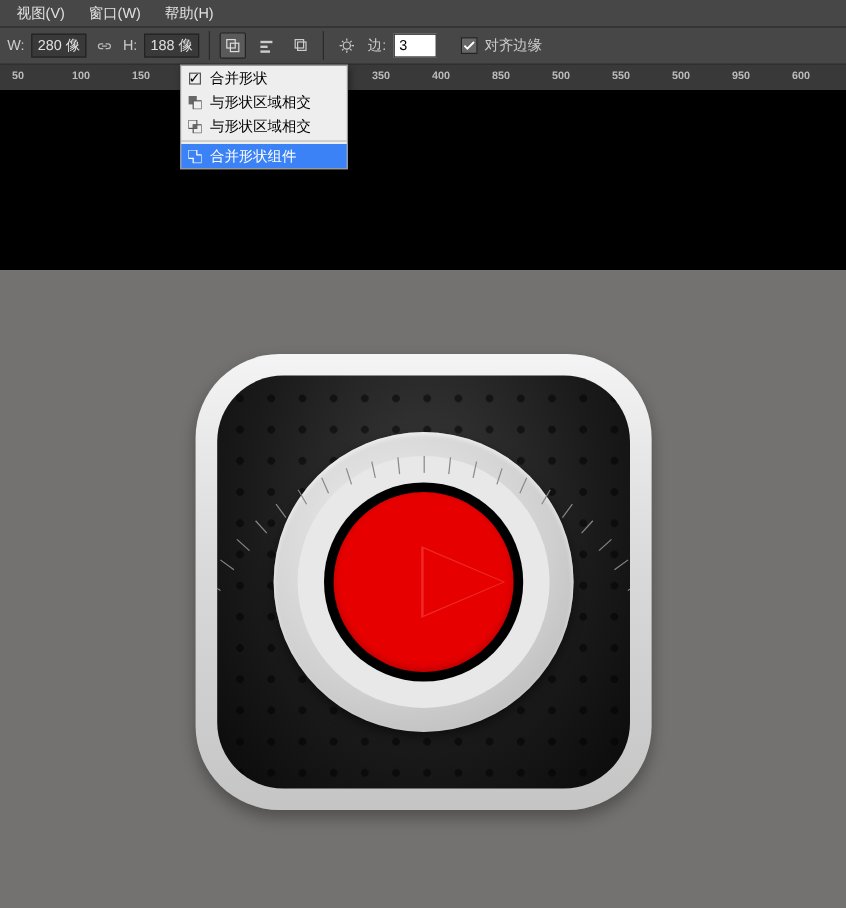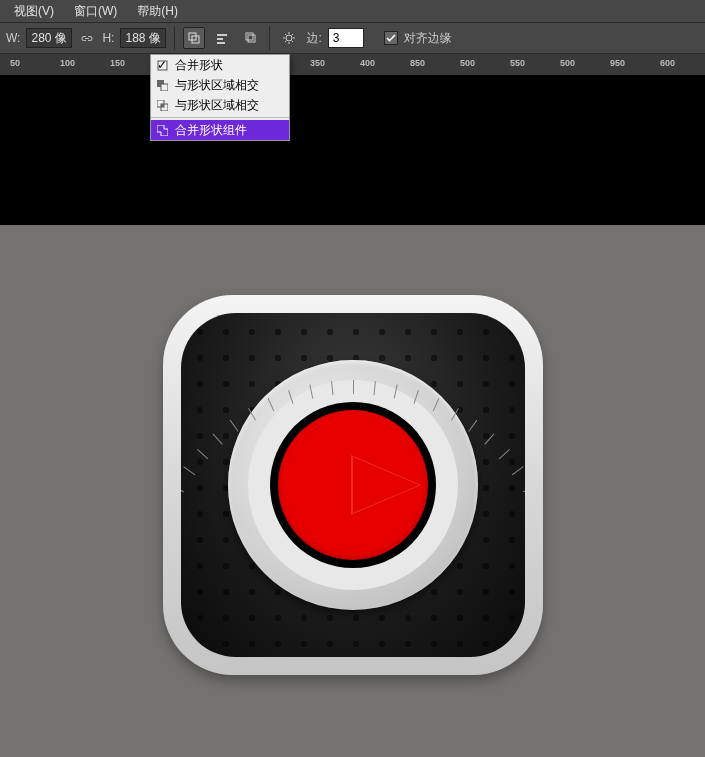--- a/index.html
+++ b/index.html
@@ -24,21 +24,21 @@
 
 .canvas-area { position: absolute; top: 75px; left: 0; right: 0; bottom: 0; background: #000; }
 .gray-bg { position: absolute; top: 150px; left: 0; right: 0; bottom: 0; background: #737270; }
 
 .dropdown { position: absolute; top: 54px; left: 150px; width: 140px; background: #eeeeee; border: 1px solid #999; box-shadow: 2px 3px 6px rgba(0,0,0,0.4); z-index: 100; font-size: 12px; color: #000; }
 .dropdown .item { height: 20px; display: flex; align-items: center; padding: 0 6px 0 22px; position: relative; }
 .dropdown .item .chkmark { position: absolute; left: 6px; }
 .dropdown .item .iconbox { width: 14px; height: 14px; margin-right: 6px; display: inline-flex; align-items: center; justify-content: center; }
 .dropdown .item.first { padding-left: 4px; }
 .dropdown .sepline { height: 1px; background: #bbb; margin: 2px 0; }
-.dropdown .item.selected { background: #6d28d9; color: #fff; }
+.dropdown .item.selected { background: #3b82f6; color: #fff; }
 
 .icon-container { position: absolute; top: 70px; left: 163px; width: 380px; height: 380px; }
 .icon-base { width: 380px; height: 380px; border-radius: 70px; background: linear-gradient(180deg, #f4f4f4 0%, #d8d8d8 50%, #c5c5c5 100%); box-shadow: 0 6px 12px rgba(0,0,0,0.3); position: relative; }
 .icon-inner { position: absolute; top: 18px; left: 18px; right: 18px; bottom: 18px; border-radius: 55px; background: radial-gradient(ellipse at 50% 30%, #3a3a3a 0%, #1a1a1a 60%, #0a0a0a 100%); overflow: hidden; }
 .dots { position: absolute; inset: 0; background-image: radial-gradient(circle, #000 3px, transparent 3.5px); background-size: 26px 26px; background-position: 6px 6px; opacity: 0.5; }
 
 .dial-outer { position: absolute; top: 50%; left: 50%; width: 250px; height: 250px; margin: -125px 0 0 -125px; border-radius: 50%; background: radial-gradient(circle at 40% 35%, #eee 0%, #cfcfcf 60%, #b0b0b0 100%); box-shadow: 0 4px 10px rgba(0,0,0,0.5), inset 0 2px 4px rgba(255,255,255,0.6); }
 .dial-ring { position: absolute; top: 50%; left: 50%; width: 210px; height: 210px; margin: -105px 0 0 -105px; border-radius: 50%; background: #e8e8e8; }
 .dial-ticks { position: absolute; inset: 0; }
 .dial-ticks .tk { position: absolute; left: 50%; top: 50%; width: 1px; height: 14px; background: #888; transform-origin: 0.5px 105px; }

